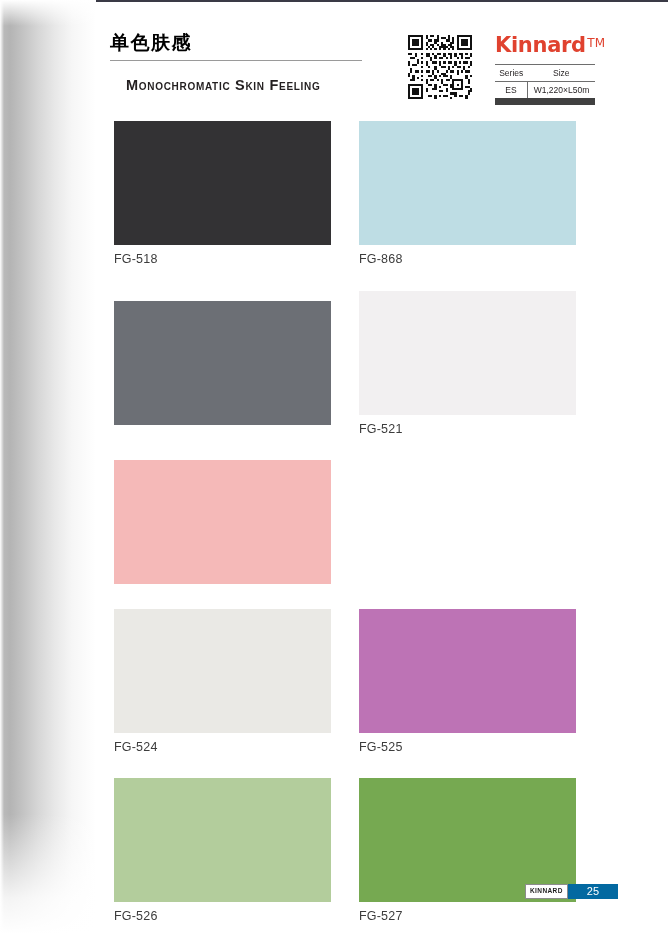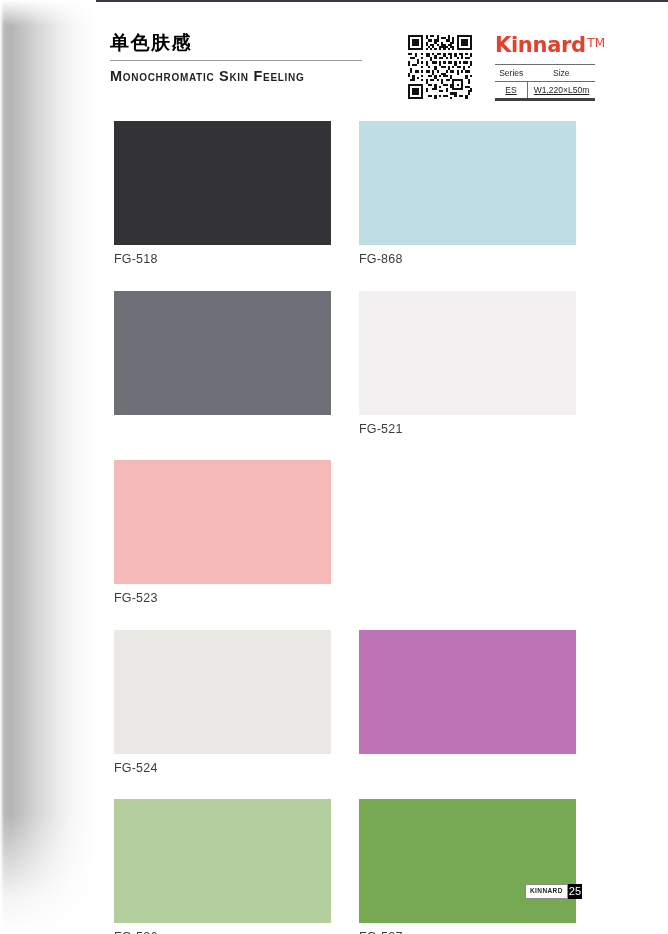--- a/index.html
+++ b/index.html
@@ -90,21 +90,21 @@
     background: #9a9a9a;
     margin: 0 0 7px 0;
   }
   .title-en {
     font-size: 14.5px;
     font-weight: 700;
     font-variant: small-caps;
     letter-spacing: 0.7px;
     color: #231f20;
     line-height: 17px;
-    margin: 0;
+    margin: 16px;
     white-space: nowrap;
   }
 
   
   #qr-block {
     position: absolute;
     left: 298px;
     top: 5px;
     width: 64px;
     height: 64px;
@@ -145,34 +145,35 @@
     color: #231f20;
   }
   #spec-table th, #spec-table td {
     padding: 3px 3px;
     text-align: center;
     font-weight: 400;
     white-space: nowrap;
   }
   #spec-table thead tr { border-bottom: 1px solid #6e6e6e; }
   #spec-table thead tr { border-top: 1px solid #6e6e6e; }
-  #spec-table tbody tr { border-bottom: 3px solid #404040; text-decoration: underline; }
+  #spec-table tbody tr { border-bottom: 7px solid #404040; }
   #spec-table td.series-cell { border-right: 1px solid #6e6e6e; width: 26px; }
 
   
   #swatch-grid {
     position: absolute;
     left: 114px;
     top: 121px;
     width: 462px;
   }
   .swatch-row {
     display: flex;
     justify-content: space-between;
     margin-bottom: 24.5px;
+    align-items: center;
   }
   .swatch-cell {
     width: 217px;
   }
   .swatch-chip {
     width: 217px;
     height: 124px;
     display: block;
   }
   .swatch-label {
@@ -198,25 +199,25 @@
     color: #1c1c1c;
     font-size: 6.5px;
     font-weight: 700;
     letter-spacing: 0.4px;
     padding: 0 4px;
     display: flex;
     align-items: center;
     line-height: 1;
   }
   .badge-page {
-    background: #000000;
+    background: #0369a1;
     color: #ffffff;
     font-size: 11px;
     font-weight: 400;
-    padding: 0 1px;
+    padding: 0 19px;
     display: flex;
     align-items: center;
     line-height: 1;
   }
 </style>
 </head>
 <body>
 
 <div id="page-curl"></div>
 <div id="page-curl-fade-top"></div>
@@ -444,31 +445,31 @@
     </div>
     <div class="swatch-cell">
       <span class="swatch-chip" style="background-color: rgb(242, 240, 241);"></span>
       <div class="swatch-label">FG-521</div>
     </div>
   </div>
 
   <div class="swatch-row">
     <div class="swatch-cell">
       <span class="swatch-chip" style="background-color: rgb(245, 185, 184);"></span>
-      <div class="swatch-label">FG-523</div>
     </div>
   </div>
 
   <div class="swatch-row">
     <div class="swatch-cell">
       <span class="swatch-chip" style="background-color: rgb(234, 233, 229);"></span>
       <div class="swatch-label">FG-524</div>
     </div>
     <div class="swatch-cell">
       <span class="swatch-chip" style="background-color: rgb(189, 115, 181);"></span>
+      <div class="swatch-label">FG-525</div>
     </div>
   </div>
 
   <div class="swatch-row">
     <div class="swatch-cell">
       <span class="swatch-chip" style="background-color: rgb(179, 205, 156);"></span>
       <div class="swatch-label">FG-526</div>
     </div>
     <div class="swatch-cell">
       <span class="swatch-chip" style="background-color: rgb(118, 169, 81);"></span>

